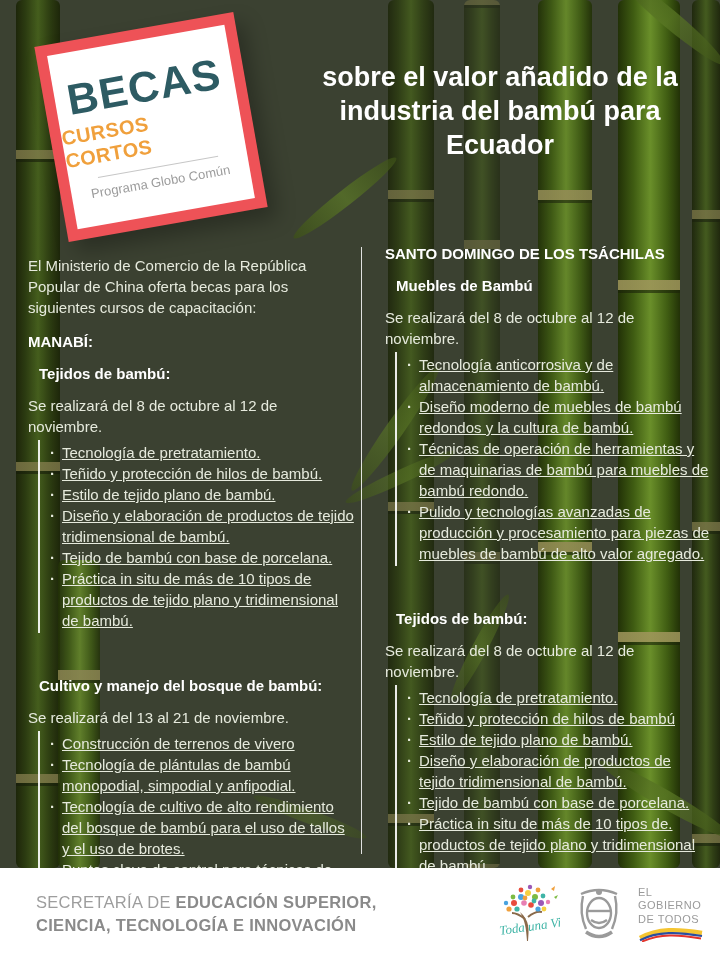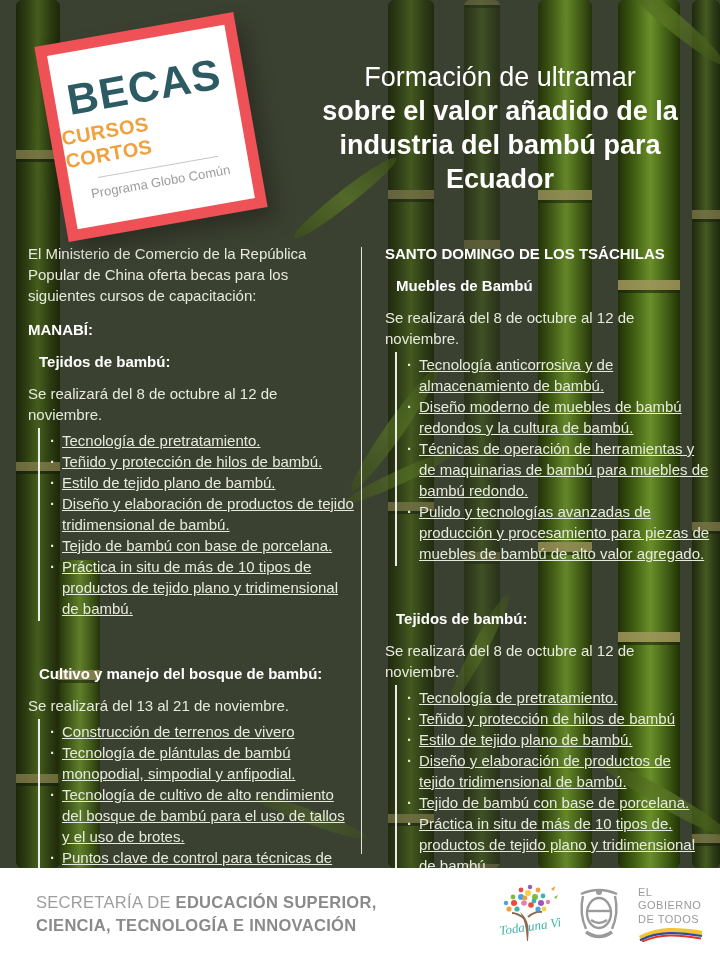--- a/index.html
+++ b/index.html
@@ -34,21 +34,21 @@
   
   .title{position:absolute;left:286px;top:60px;width:428px;text-align:center;color:#ffffff;z-index:2;
          font-size:27px;line-height:34px;}
   .title .t-light{font-weight:normal;}
   .title .t-bold{font-weight:bold;}
   
   .col{position:absolute;top:243px;z-index:2;font-size:15px;line-height:21px;}
   .col-left{left:28px;width:327px;}
   .col-right{left:385px;width:325px;}
   .v-divider{position:absolute;left:361px;top:247px;width:1px;height:607px;background:rgba(255,255,255,.85);z-index:2;}
-  .intro{margin:0 0 13px 0;}
+  .intro{margin:12px 0 13px 0;}
   .region{color:#ffffff;font-weight:bold;margin:0;}
   .course-title{color:#ffffff;font-weight:bold;margin:11px;}
   .schedule{margin:0;}
   .course-list{list-style:none;margin:3px 0 14px 10px;padding:2px 0 2px 9px;border-left:2px solid rgba(255,255,255,.9);}
   .course-list li{position:relative;padding-left:13px;text-decoration:underline;}
   .course-list li::before{content:"\00B7";position:absolute;left:1px;font-weight:bold;}
   .section-gap{height:17px;}
   
   .cta{margin:13px 0 0 40px;width:247px;background:#ef9b2e;color:#ffffff;text-align:center;
        padding:13px 19px 15px;}
@@ -88,21 +88,20 @@
   <div class="badge">
     <div class="badge-inner">
       <div class="badge-title">BECAS</div>
       <div class="badge-subtitle">CURSOS CORTOS</div>
       <div class="badge-divider"></div>
       <div class="badge-program">Programa Globo Común</div>
     </div>
   </div>
 
   <div class="title">
-    <div class="t-light">Formación de ultramar</div>
     <div class="t-bold">sobre el valor añadido de la</div>
     <div class="t-bold">industria del bambú para Ecuador</div>
   </div>
 
   <div class="v-divider"></div>
 
   <div class="col col-left">
     <p class="intro">El Ministerio de Comercio de la República Popular de China oferta becas para los siguientes cursos de capacitación:</p>
 
     <p class="region">MANABÍ:</p>

